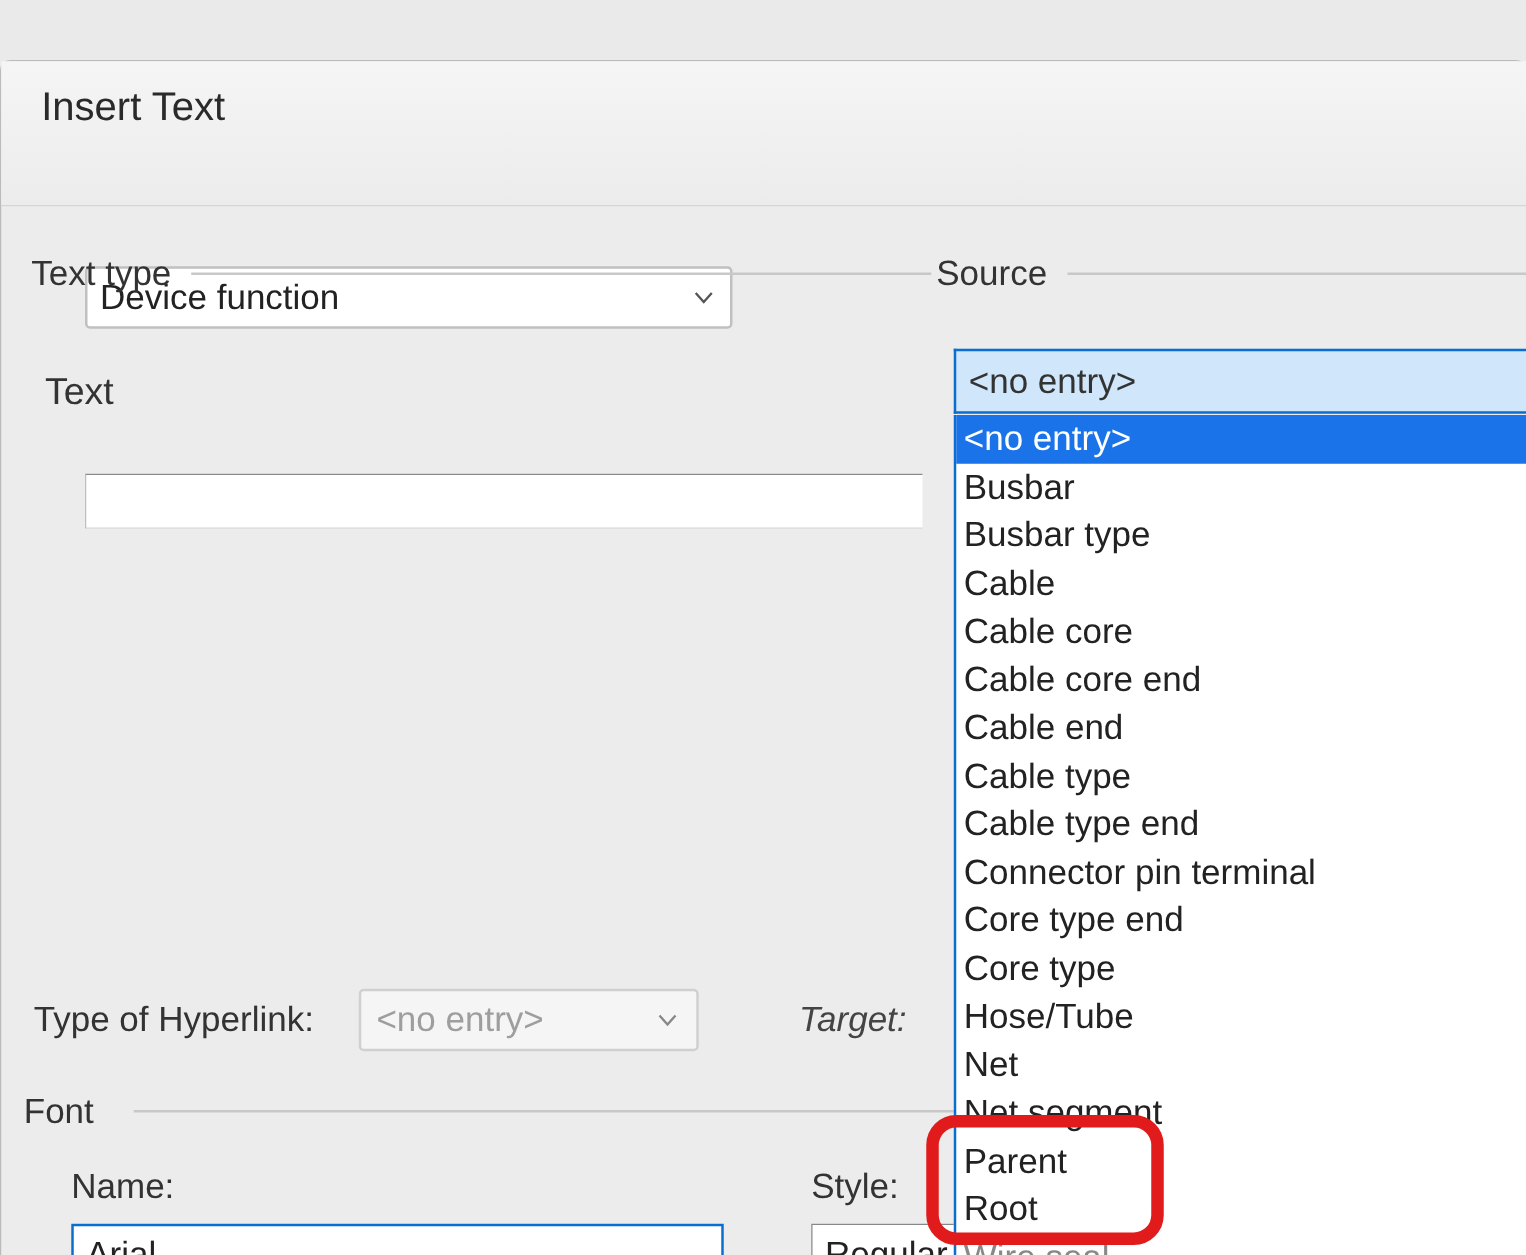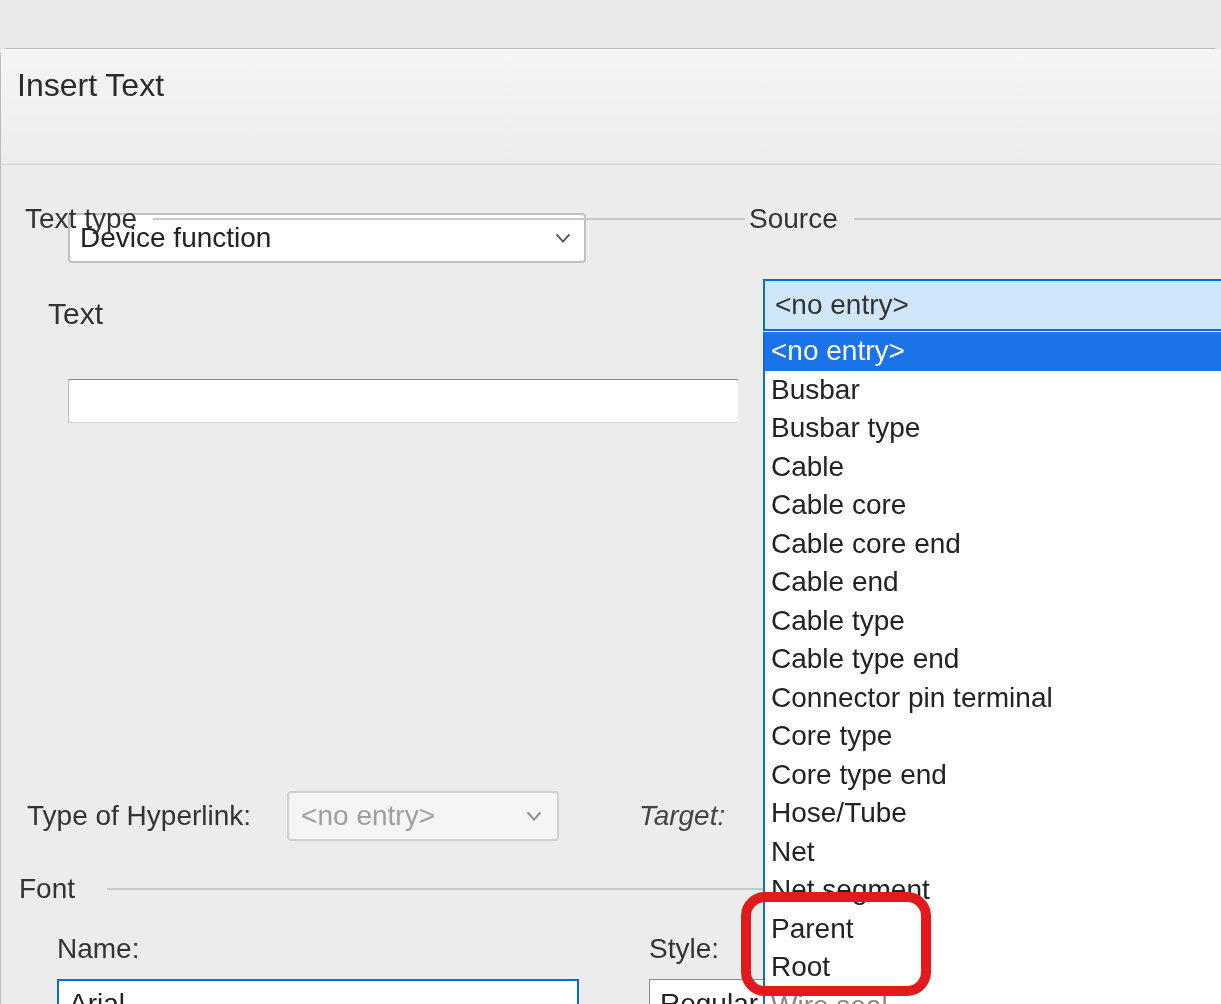--- a/index.html
+++ b/index.html
@@ -20,21 +20,21 @@
     left: 0;
     top: 48px;
     right: 0;
     bottom: 0;
     background: #ececec;
     border-top: 1px solid #bbb;
     border-left: 1px solid #bbb;
     border-radius: 8px 8px 0 0;
   }
   .title-bar {
-    padding: 18px 24px 60px 16px;
+    padding: 18px 24px 60px 32px;
     font-size: 32px;
     color: #2a2a2a;
     border-bottom: 1px solid #d5d5d5;
     background: linear-gradient(#f5f5f5,#ececec);
   }
   .content {
     position: relative;
     padding: 0 35px;
   }
   .group-header {
@@ -75,21 +75,21 @@
     color: #222;
     border-radius: 4px;
   }
   .combo .caret {
     margin-left: auto;
   }
   .caret svg { width: 22px; height: 22px; display:block; }
 
   .section-text-label {
     margin-top: 34px;
-    margin-left: 12px;
+    margin-left: 0;
     font-size: 30px;
   }
 
   .text-input {
     margin-top: 48px;
     margin-left: 32px;
     width: 670px;
     height: 44px;
     background: #fff;
     border-top: 1.5px solid #8a8a8a;
@@ -288,22 +288,22 @@
         <div class="source-item selected">&lt;no entry&gt;</div>
         <div class="source-item">Busbar</div>
         <div class="source-item">Busbar type</div>
         <div class="source-item">Cable</div>
         <div class="source-item">Cable core</div>
         <div class="source-item">Cable core end</div>
         <div class="source-item">Cable end</div>
         <div class="source-item">Cable type</div>
         <div class="source-item">Cable type end</div>
         <div class="source-item">Connector pin terminal</div>
+        <div class="source-item">Core type end</div>
         <div class="source-item">Core type</div>
-        <div class="source-item">Core type end</div>
         <div class="source-item">Hose/Tube</div>
         <div class="source-item">Net</div>
         <div class="source-item">Net segment</div>
         <div class="source-item">Parent</div>
         <div class="source-item">Root</div>
         <div class="source-item partial">Wire seal</div>
       </div>
 
     <div class="red-highlight"></div>
 

